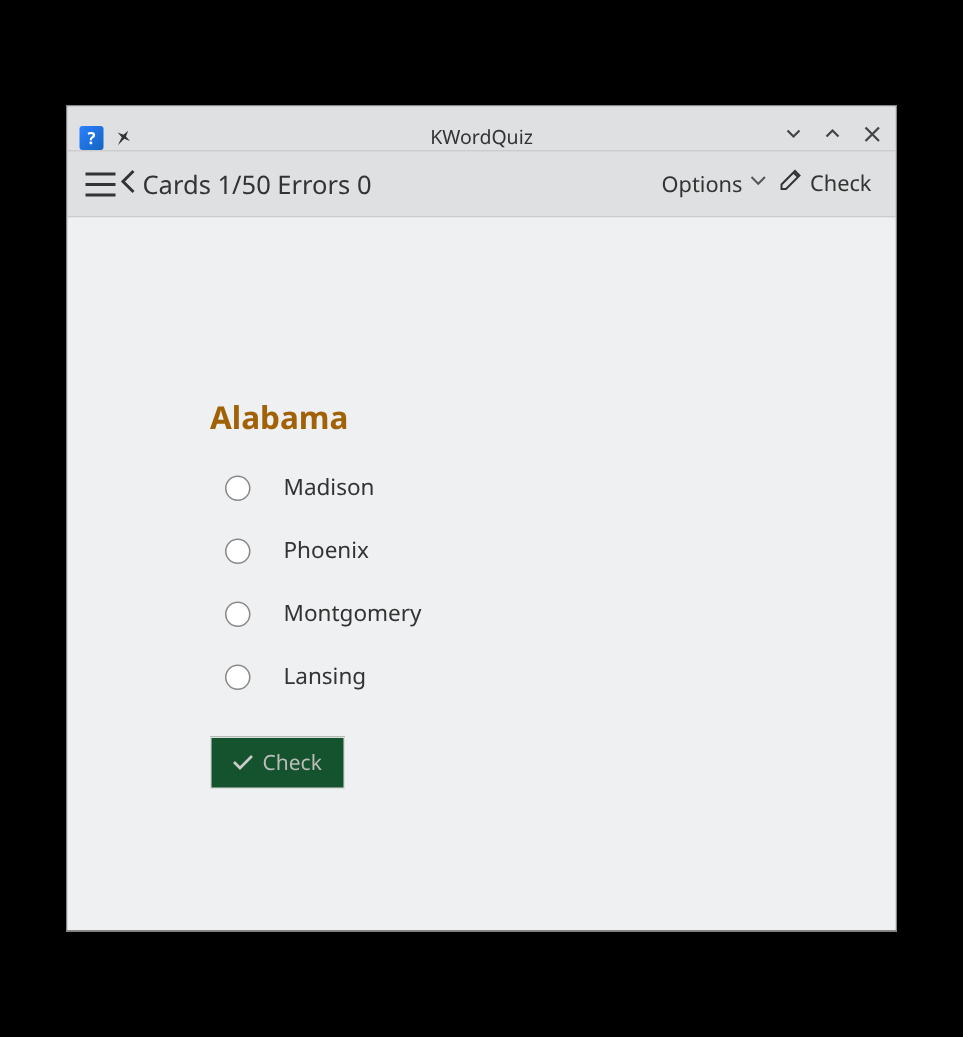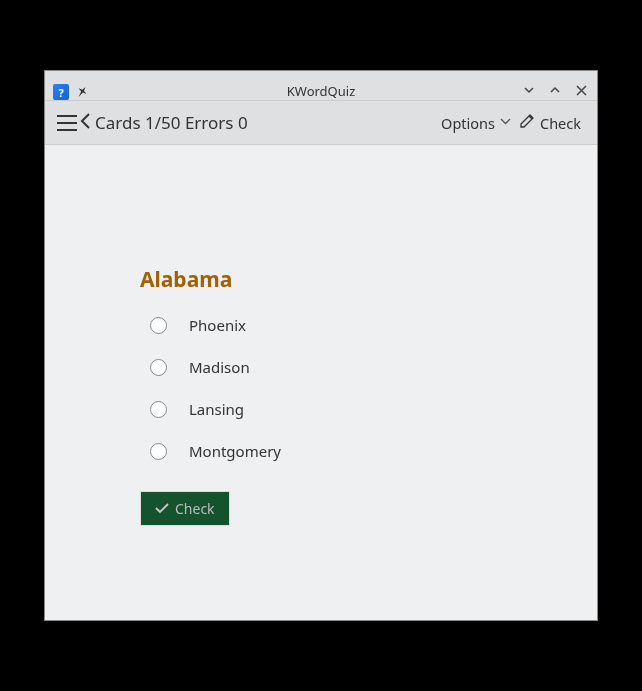--- a/index.html
+++ b/index.html
@@ -241,33 +241,33 @@
       </span>
       <span>Check</span>
     </div>
   </div>
 
   <div class="content">
     <div class="question">Alabama</div>
 
     <div class="option">
       <div class="radio"></div>
+      <div class="option-label">Madison</div>
+    </div>
+    <div class="option">
+      <div class="radio"></div>
       <div class="option-label">Phoenix</div>
     </div>
     <div class="option">
       <div class="radio"></div>
-      <div class="option-label">Madison</div>
+      <div class="option-label">Montgomery</div>
     </div>
     <div class="option">
       <div class="radio"></div>
       <div class="option-label">Lansing</div>
-    </div>
-    <div class="option">
-      <div class="radio"></div>
-      <div class="option-label">Montgomery</div>
     </div>
 
     <div class="check-button">
       <span class="check-icon">
         <svg width="14" height="12" viewBox="0 0 14 12">
             <path d="M1 6 L5 10 L13 2" stroke="#ccc" stroke-width="1.8" fill="none"></path>
           </svg>
       </span>
       <span>Check</span>
     </div>

